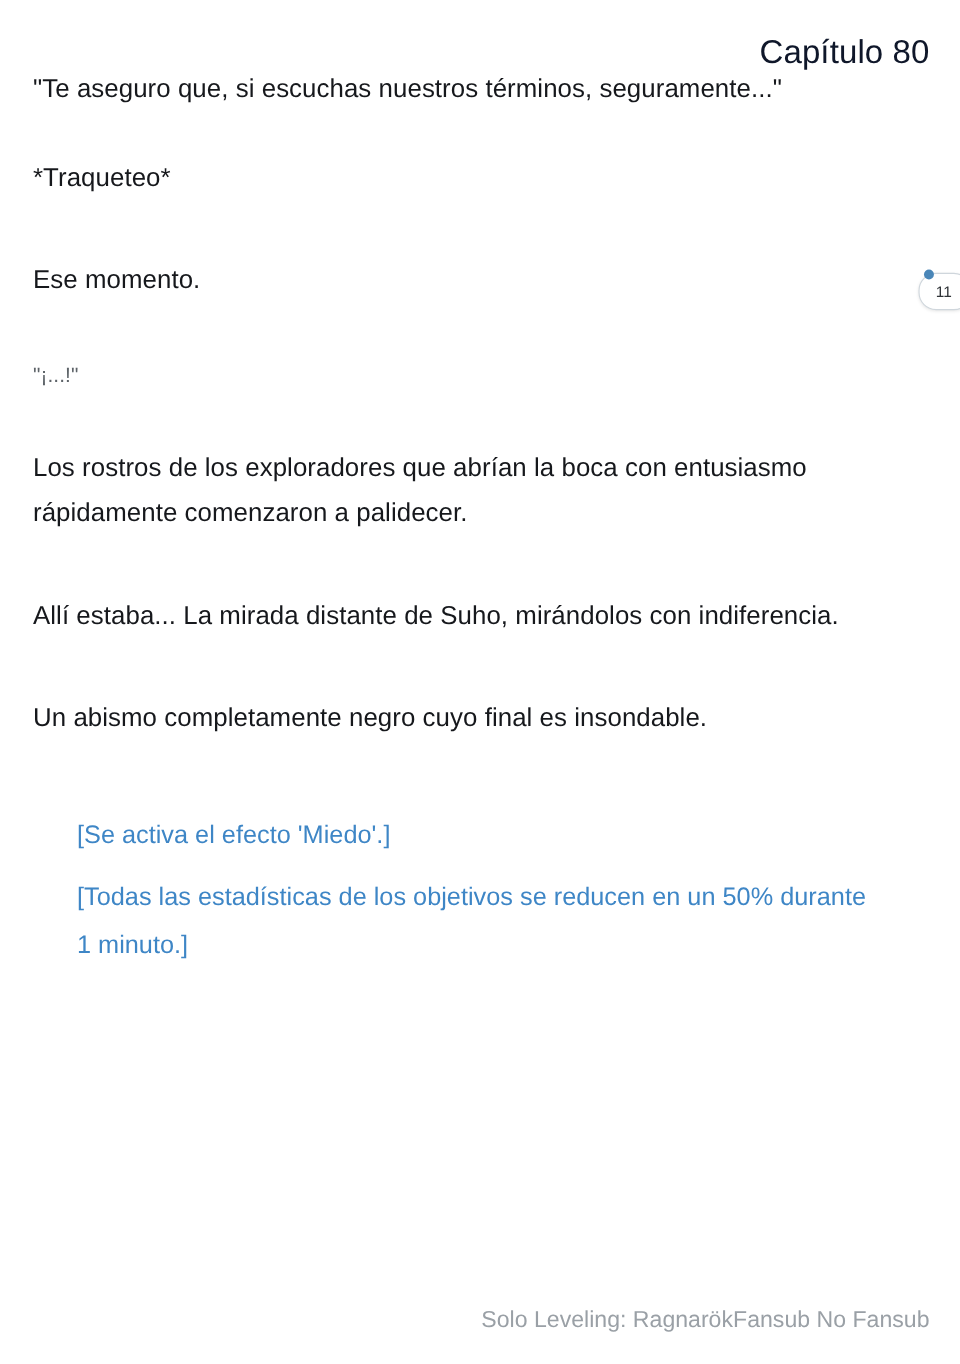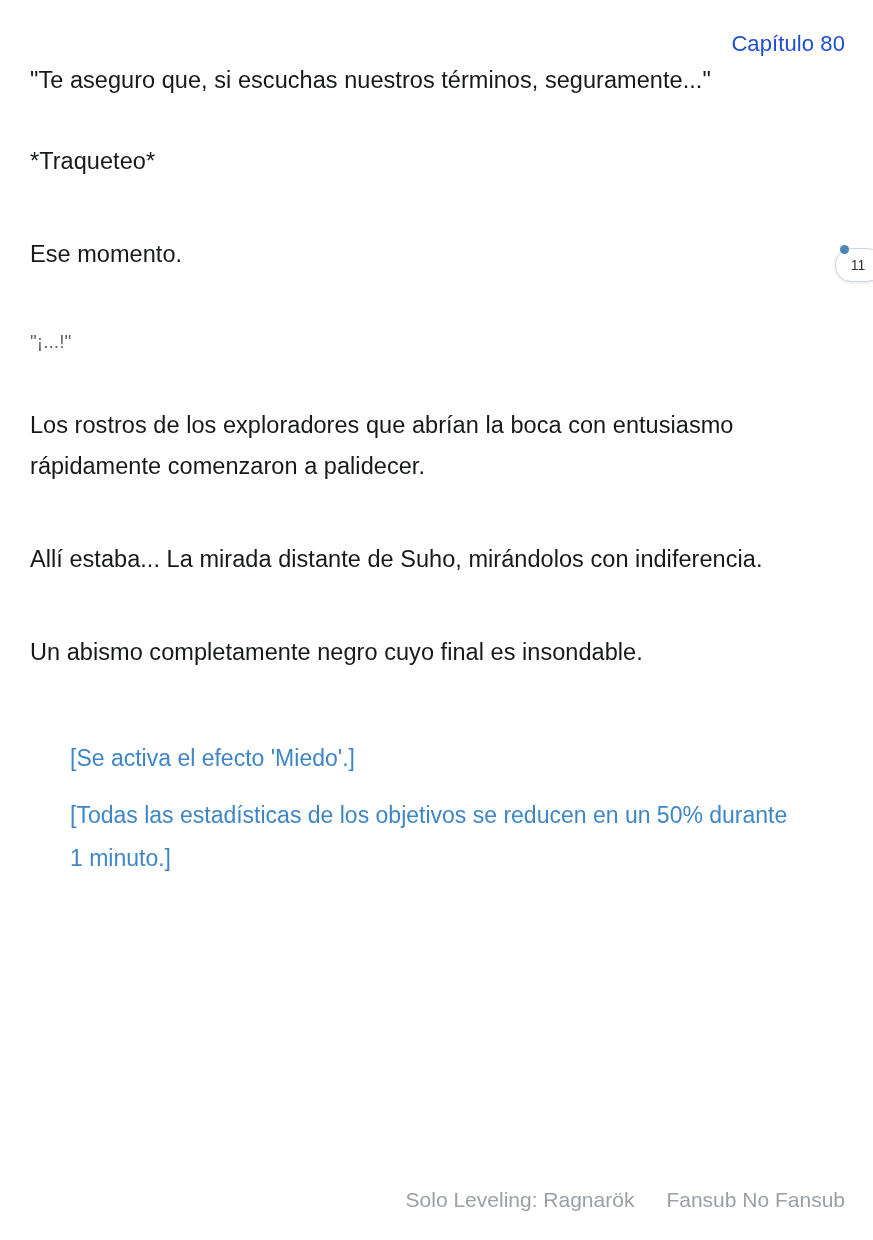--- a/index.html
+++ b/index.html
@@ -19,22 +19,22 @@
   .page {
     position: absolute;
     inset: 0;
     padding: 0;
   }
 
   .chapter-label {
     position: absolute;
     top: 31px;
     right: 28px;
-    font-size: 22px;
-    color: #1d4ed8;
+    font-size: 30px;
+    color: #0f172a;
     letter-spacing: 0.1px;
     font-weight: 400;
   }
 
   .content {
     position: absolute;
     left: 30px;
     right: 30px;
     top: 60px;
   }
@@ -104,21 +104,20 @@
   }
 
   .footer {
     position: absolute;
     left: 0;
     right: 0;
     bottom: 28px;
     display: flex;
     justify-content: flex-end;
     align-items: center;
-    gap: 32px;
     padding-right: 28px;
     font-size: 21px;
     color: #9aa0a6;
   }
 </style>
 </head>
 <body>
 
 <div class="page">
 

